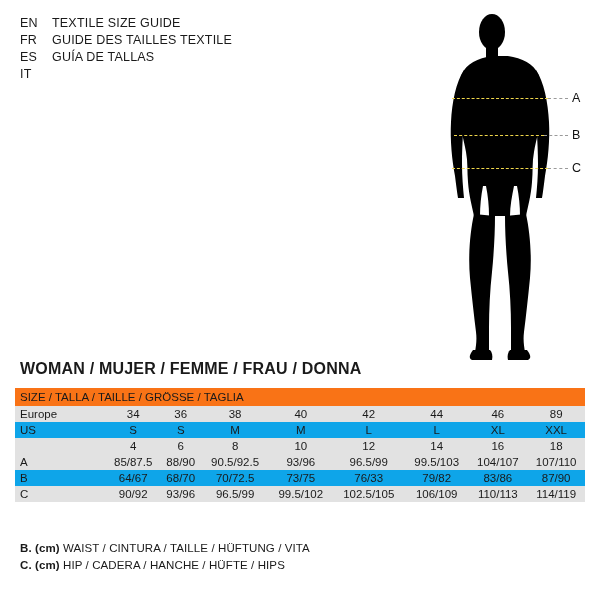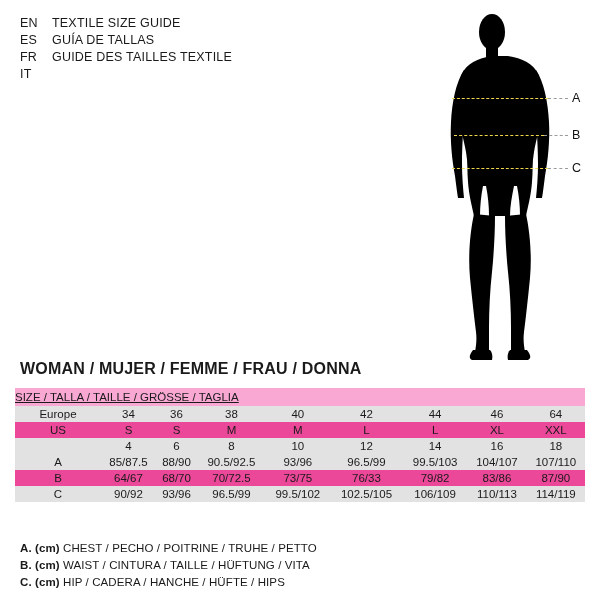--- a/index.html
+++ b/index.html
@@ -91,36 +91,37 @@
     font-size: 11.5px;
   }
   .size-table td, .size-table th {
     padding: 0;
     height: 16px;
     line-height: 16px;
     text-align: center;
     font-weight: normal;
   }
   .size-table .rowhead {
-    text-align: center;
+    text-align: left;
+    padding-left: 5px;
     width: 86px;
   }
   .row-header td {
-    background: #f9a8d4;
+    background: #f97316;
     text-align: left;
+    padding-left: 5px;
     font-size: 11.5px;
     height: 18px;
     line-height: 18px;
-    text-decoration: underline;
   }
   .row-shade td {
     background: #e2e2e2;
   }
   .row-plain td {
-    background: #ec4899;
+    background: #0ea5e9;
   }
 
   
   .legend {
     position: absolute;
     top: 540px;
     left: 20px;
     width: 560px;
   }
   .legend-row {
@@ -137,26 +138,26 @@
 <body>
 
 <div class="page">
 
   <div class="lang-block">
     <div class="lang-row">
       <span class="lang-code">EN</span>
       <span class="lang-text">TEXTILE SIZE GUIDE</span>
     </div>
     <div class="lang-row">
+      <span class="lang-code">FR</span>
+      <span class="lang-text">GUIDE DES TAILLES TEXTILE</span>
+    </div>
+    <div class="lang-row">
       <span class="lang-code">ES</span>
       <span class="lang-text">GUÍA DE TALLAS</span>
-    </div>
-    <div class="lang-row">
-      <span class="lang-code">FR</span>
-      <span class="lang-text">GUIDE DES TAILLES TEXTILE</span>
     </div>
     <div class="lang-row">
       <span class="lang-code">IT</span>
     </div>
   </div>
 
   <div class="figure-wrap">
     <svg class="figure-svg" width="190" height="360" viewBox="0 0 190 360">
       <g fill="#000000">
 
@@ -239,21 +240,21 @@
       </tr>
       <tr class="row-shade">
         <td class="rowhead">Europe</td>
         <td>34</td>
         <td>36</td>
         <td>38</td>
         <td>40</td>
         <td>42</td>
         <td>44</td>
         <td>46</td>
-        <td>64</td>
+        <td>89</td>
       </tr>
       <tr class="row-plain">
         <td class="rowhead">US</td>
         <td>S</td>
         <td>S</td>
         <td>M</td>
         <td>M</td>
         <td>L</td>
         <td>L</td>
         <td>XL</td>
@@ -301,24 +302,20 @@
         <td>102.5/105</td>
         <td>106/109</td>
         <td>110/113</td>
         <td>114/119</td>
       </tr>
     </tbody>
   </table>
 
   <div class="legend">
     <div class="legend-row">
-      <b>A. (cm)</b>
-      <span>CHEST / PECHO / POITRINE / TRUHE / PETTO</span>
-    </div>
-    <div class="legend-row">
       <b>B. (cm)</b>
       <span>WAIST / CINTURA / TAILLE / HÜFTUNG / VITA</span>
     </div>
     <div class="legend-row">
       <b>C. (cm)</b>
       <span>HIP / CADERA / HANCHE / HÜFTE / HIPS</span>
     </div>
   </div>
 
 </div>

